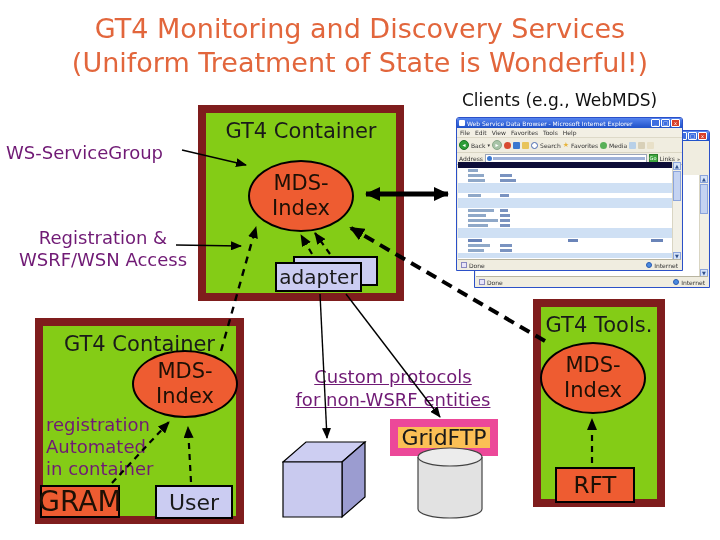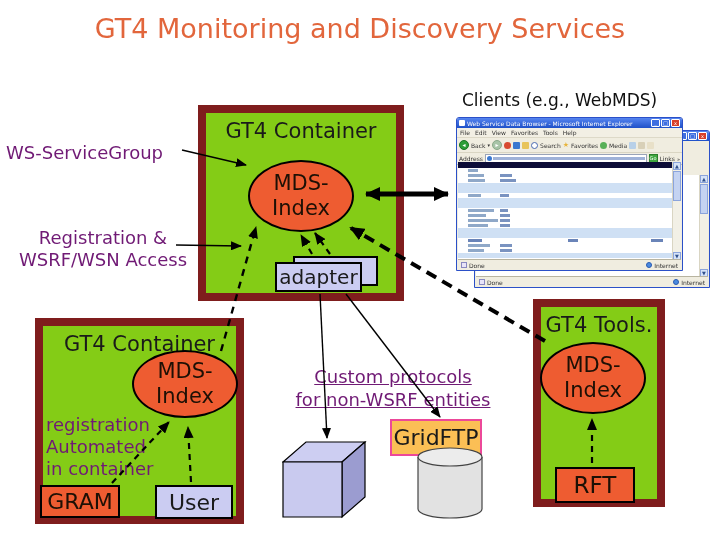--- a/index.html
+++ b/index.html
@@ -74,20 +74,21 @@
   .statspacer{flex:1;}
   .globe{width:6px;height:6px;border-radius:50%;background:#4A8AE0;border:1px solid #2A5AB0;box-sizing:border-box;flex:0 0 auto;}
 </style>
 </head>
 <body>
 
 <div class="slide">
 
   <div class="abs title">
     <div>GT4 Monitoring and Discovery Services</div>
+    <div>(Uniform Treatment of State is Wonderful!)</div>
   </div>
 
   <div class="abs clients">Clients (e.g., WebMDS)</div>
 
   <div class="iewin" style="left:474px;top:130px;width:236px;height:158px;z-index:5;">
     <div class="ietitle">
       <span class="tico"></span>
       <span class="ttext"></span>
       <span class="winbtn btn-min">_</span>
       <span class="winbtn btn-max">□</span>
@@ -250,32 +251,32 @@
   </div>
   <div class="abs mds" style="left:132px;top:350px;width:106px;height:68px;">
     <div>MDS-</div>
     <div>Index</div>
   </div>
   <div class="abs lbl" style="left:46px;top:414px;">
     <div>registration</div>
     <div>Automated</div>
     <div>in container</div>
   </div>
-  <div class="abs redbox" style="left:40px;top:485px;width:80px;height:33px;font-size:22px;">
+  <div class="abs redbox" style="left:40px;top:485px;width:80px;height:33px;font-size:28px;">
     <span>GRAM</span>
   </div>
   <div class="abs lavbox" style="left:155px;top:485px;width:78px;height:34px;font-size:22px;">
     <span>User</span>
   </div>
 
   <div class="abs lbl" style="left:272px;top:365px;width:242px;text-align:center;line-height:23px;text-decoration:underline;">
     <div>Custom protocols</div>
     <div>for non-WSRF entities</div>
   </div>
-  <div class="abs" style="left:390px;top:419px;width:92px;height:37px;background:#FBBF55;border:2px solid #ec4899;box-sizing:border-box;display:flex;align-items:center;justify-content:center;font-size:22px;">
+  <div class="abs" style="left:390px;top:419px;width:108px;height:37px;background:#FBBF55;border:8px solid #ec4899;box-sizing:border-box;display:flex;align-items:center;justify-content:center;font-size:22px;">
     <span>GridFTP</span>
   </div>
 
   <svg class="abs" style="left:282px;top:441px;" width="85" height="78">
     <polygon points="1,21 24,1 83,1 60,21" fill="#CDCEF2" stroke="#000" stroke-width="1.2"></polygon>
     <polygon points="60,21 83,1 83,56 60,76" fill="#9B9CD0" stroke="#000" stroke-width="1.2"></polygon>
     <polygon points="1,21 60,21 60,76 1,76" fill="#C9CAEF" stroke="#000" stroke-width="1.2"></polygon>
   </svg>
 
   <svg class="abs" style="left:417px;top:447px;" width="66" height="73">

